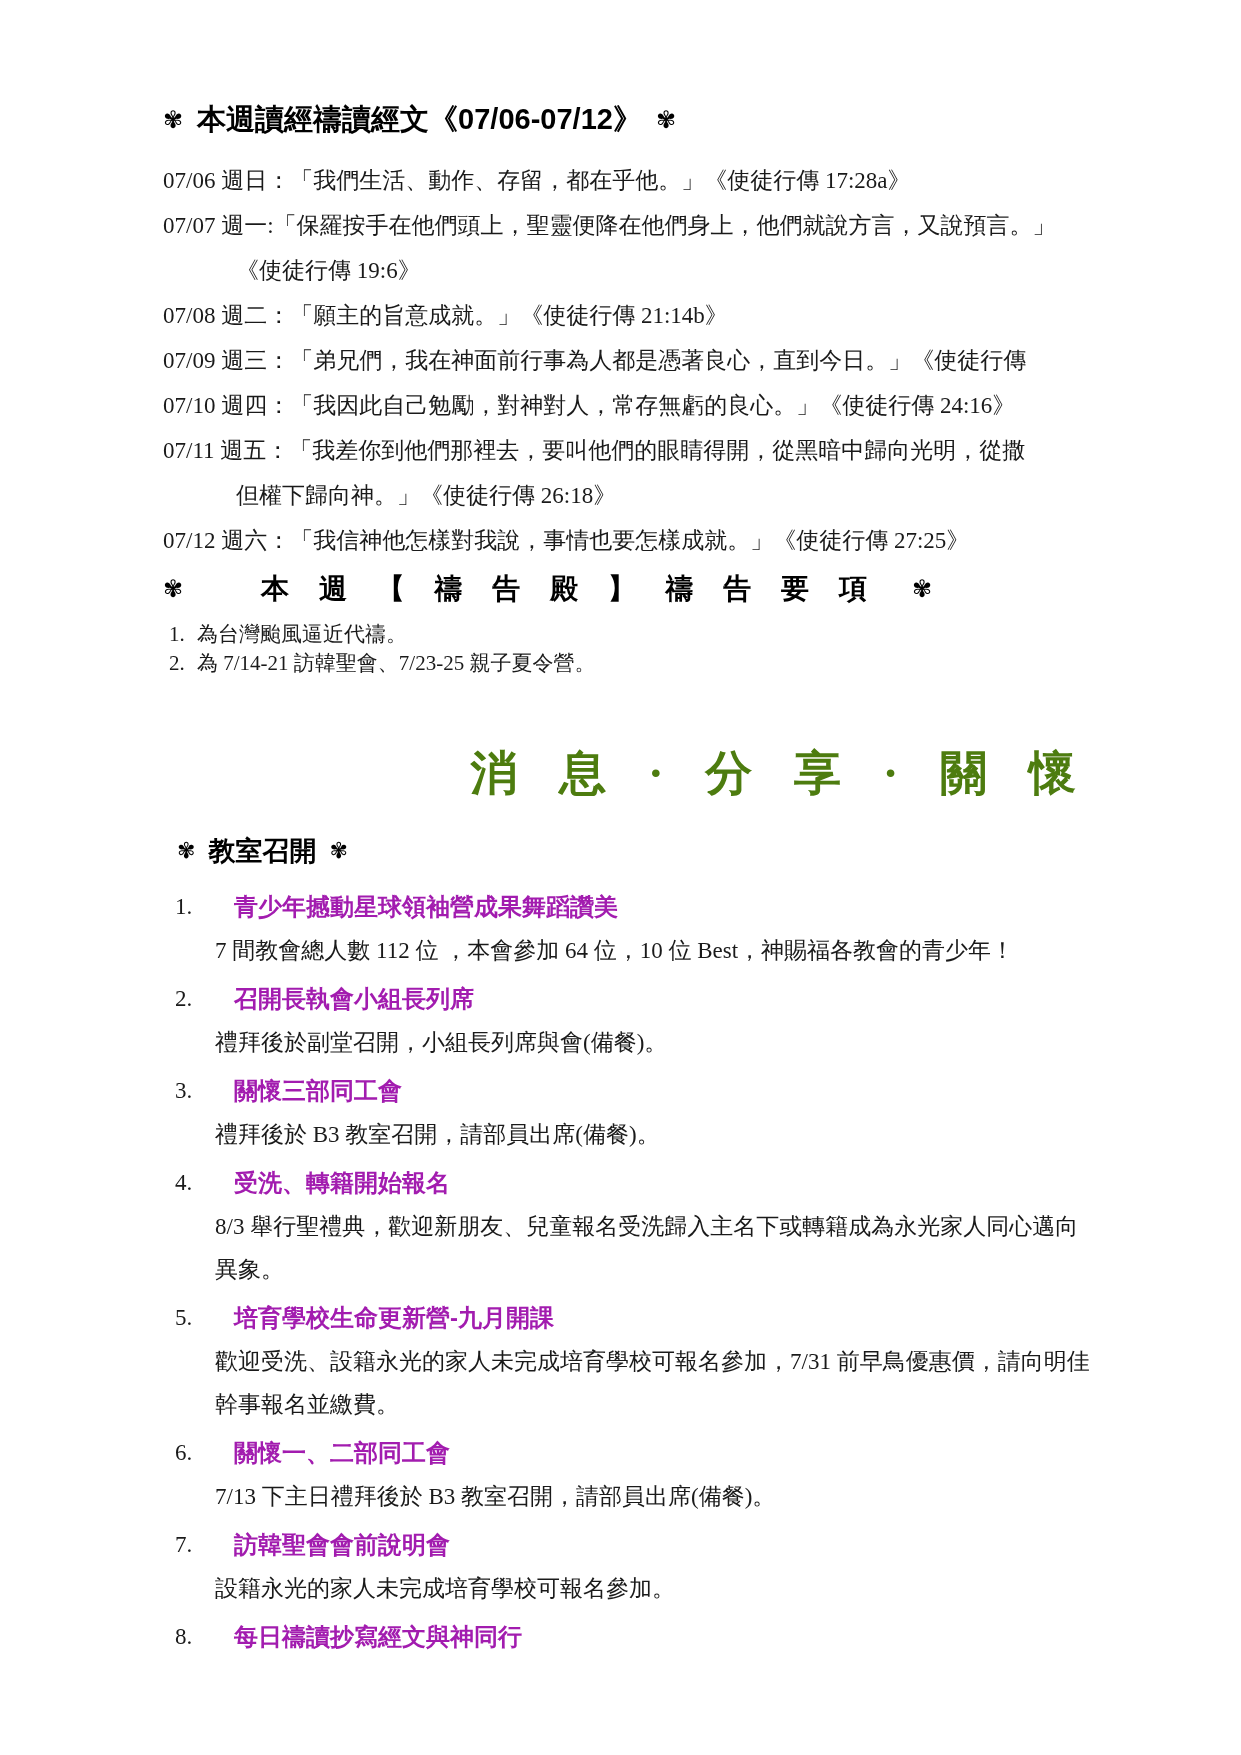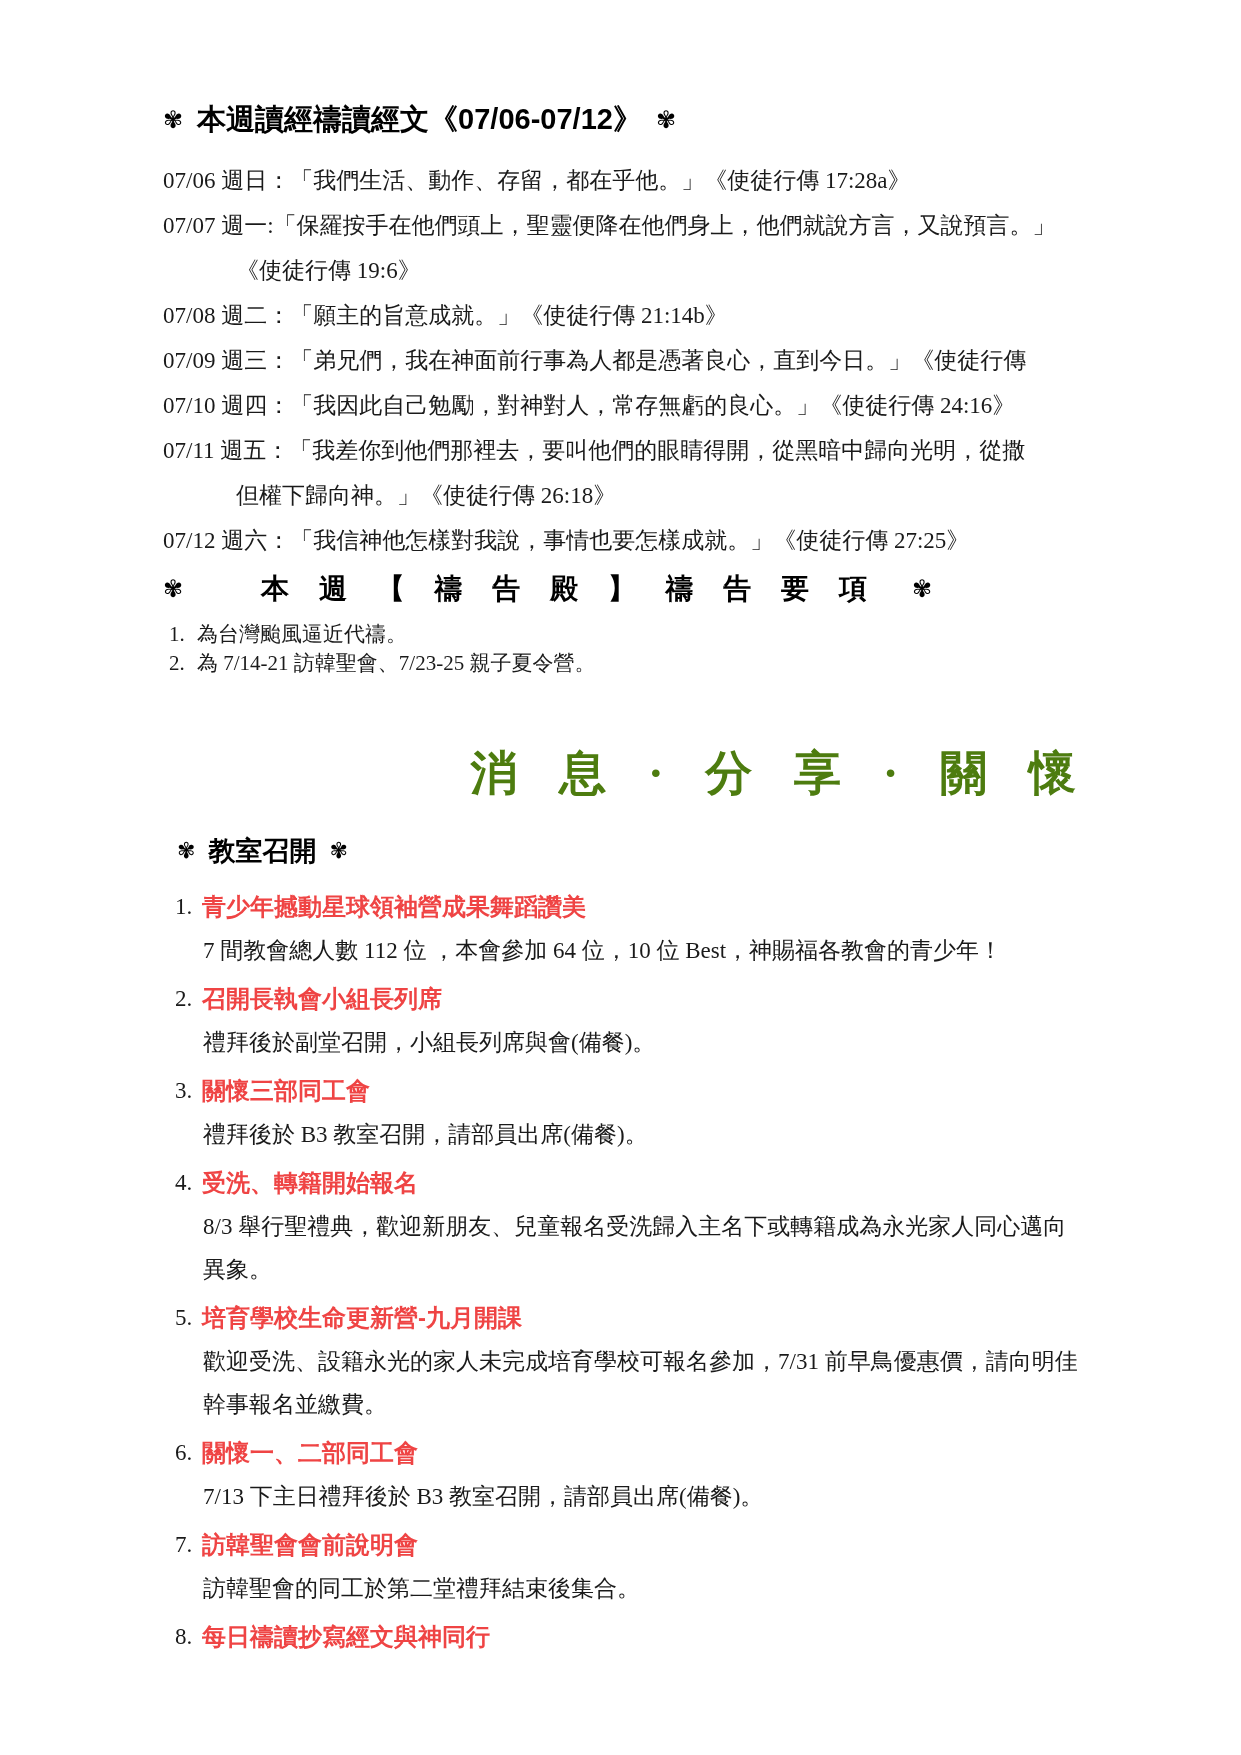--- a/index.html
+++ b/index.html
@@ -50,23 +50,23 @@
     margin:0 0 18px 14px;
   }
   .section-title .flower{font-size:22px;}
   .news-item{margin-left:12px;margin-bottom:7px;}
   .news-head{
     display:flex;line-height:40px;margin-bottom:2px;
   }
   .news-head .num{font-size:23px;width:27px;flex:0 0 27px;}
   .news-head .t{
     font-family:"Liberation Sans","DejaVu Sans",sans-serif;
-    font-weight:bold;font-size:24px;color:#ef4444;
+    font-weight:bold;font-size:24px;color:#a21caf;margin-left:32px;
   }
-  .news-body{margin-left:28px;font-size:23px;line-height:43px;}
+  .news-body{margin-left:40px;font-size:23px;line-height:43px;}
 </style>
 </head>
 <body>
 
 <div class="page">
 
   <div class="reading-title">
     <span class="flower">✾</span>
     <span>本週讀經禱讀經文《07/06-07/12》</span>
     <span class="flower">✾</span>
@@ -159,21 +159,21 @@
         <span class="t">關懷一、二部同工會</span>
       </div>
       <div class="news-body">7/13 下主日禮拜後於 B3 教室召開，請部員出席(備餐)。</div>
     </div>
 
     <div class="news-item">
       <div class="news-head">
         <span class="num">7.</span>
         <span class="t">訪韓聖會會前說明會</span>
       </div>
-      <div class="news-body">訪韓聖會的同工於第二堂禮拜結束後集合。</div>
+      <div class="news-body">設籍永光的家人未完成培育學校可報名參加。</div>
     </div>
 
     <div class="news-item">
       <div class="news-head">
         <span class="num">8.</span>
         <span class="t">每日禱讀抄寫經文與神同行</span>
       </div>
     </div>
 
   </div>

